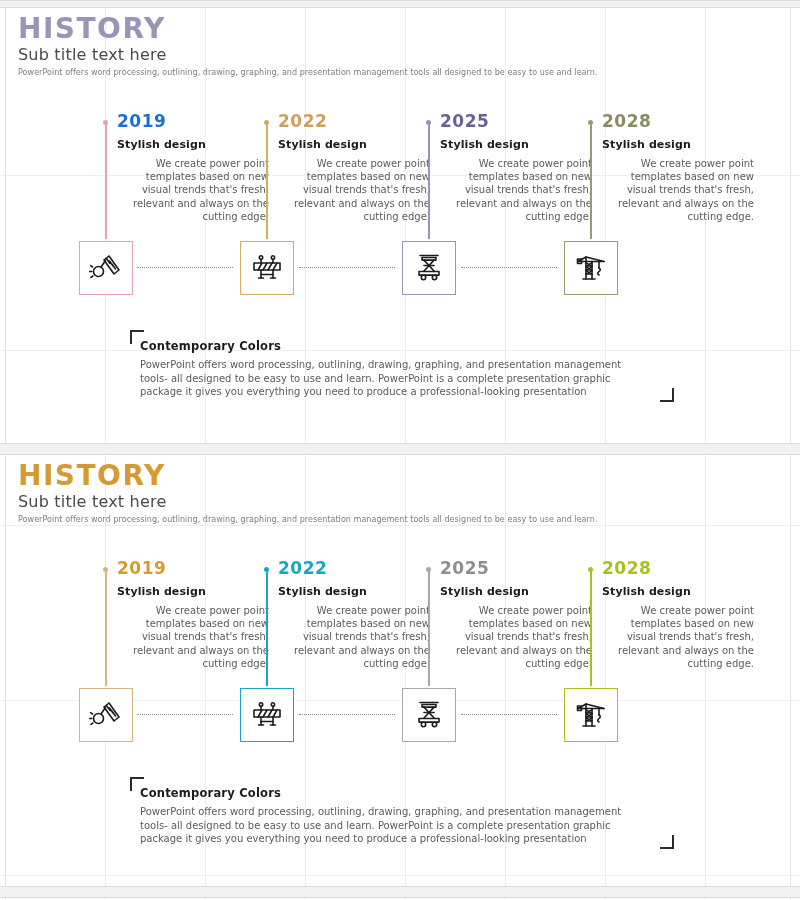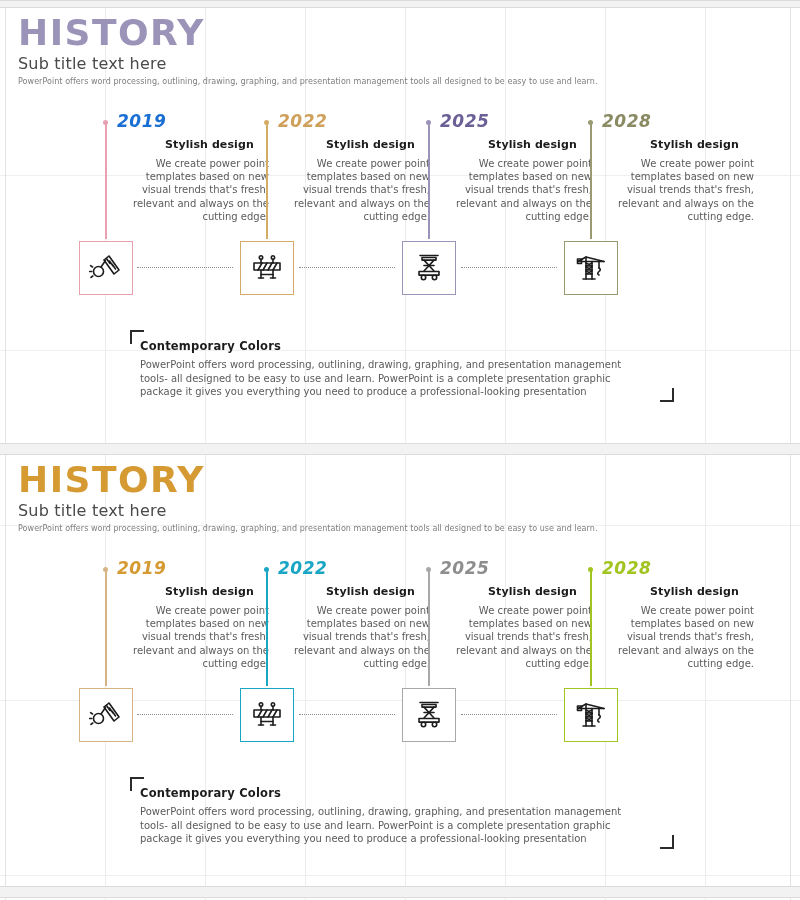--- a/index.html
+++ b/index.html
@@ -52,21 +52,21 @@
     position: absolute;
     left: 0; width: 800px; height: 443px;
     z-index: 2;
   }
   .panel.p1 { top: 8px; }
   .panel.p2 { top: 455px; }
 
   
   .hdr { position: absolute; left: 18px; top: 6px; width: 760px; }
   .hdr-title {
-    font-size: 36px;
+    font-size: 28px;
     font-weight: 700;
     letter-spacing: 1.5px;
     line-height: 1.05;
     font-family: "DejaVu Sans", "Liberation Sans", sans-serif;
   }
   .hdr-sub {
     font-size: 16px;
     color: #4a4a4a;
     font-weight: 400;
     margin-top: 2px;
@@ -95,30 +95,28 @@
     left: 0px; top: 2px;
     width: 1.5px;
     height: 117px;
   }
   .tl-year {
     position: absolute;
     left: 12px; top: -9px;
     font-size: 17px;
     font-weight: 700;
     letter-spacing: 0.5px;
-    font-style: italic;
   }
   .tl-head {
     position: absolute;
     left: 12px; top: 18px;
     font-size: 11px;
     font-weight: 700;
     color: #1c1c1c;
     letter-spacing: 0.1px;
-    margin-left: 48px;
   }
   .tl-body {
     position: absolute;
     left: 12px; top: 37px;
     width: 152px;
     font-size: 10px;
     line-height: 13.2px;
     color: #5b5b5b;
     text-align: right;
   }

